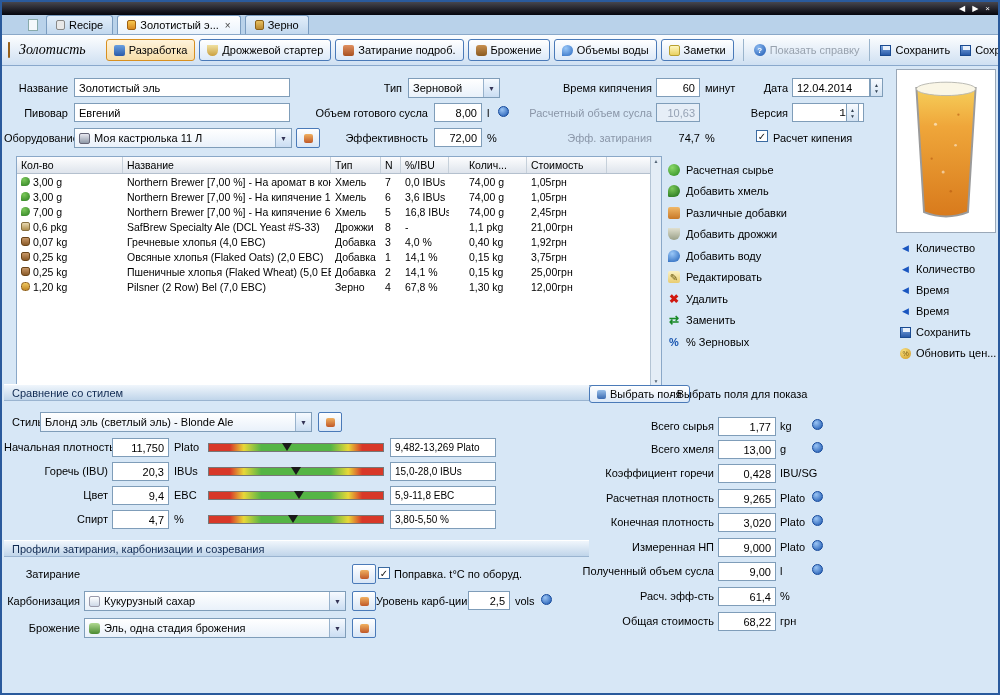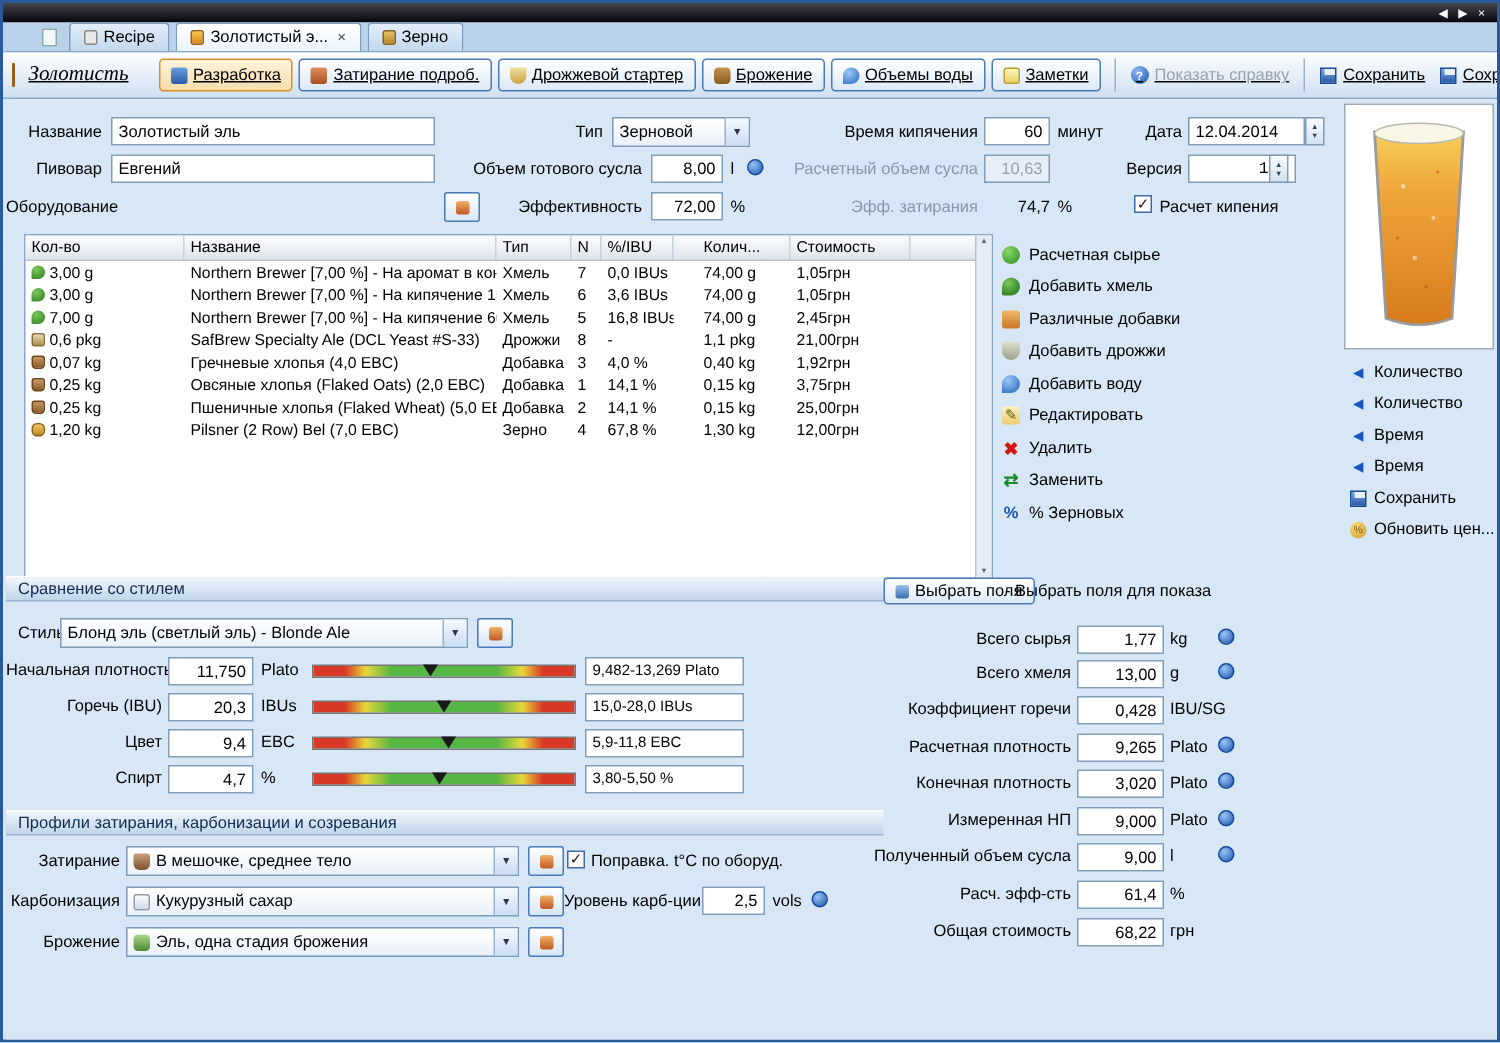--- a/index.html
+++ b/index.html
@@ -17,21 +17,21 @@
   .tabdoc{width:10px;height:12px;background:#f4f8fc;border:1px solid #8aa;margin:0 4px 3px 0;}
   .tab{display:inline-flex;align-items:center;gap:4px;height:19px;padding:0 9px;margin-left:4px;border:1px solid #7a9cc0;border-bottom:none;border-radius:3px 3px 0 0;background:linear-gradient(#e2eefa,#c2d8ee);font-size:11px;cursor:pointer;}
   .tab.active{background:linear-gradient(#ffffff,#eaf3fc);position:relative;z-index:2;}
   .tabicon{width:9px;height:10px;border-radius:2px;}
   .tabicon.doc{background:#e8e8e8;border:1px solid #888;}
   .tabicon.mug{background:linear-gradient(#f8c850,#d88820);border:1px solid #a06010;}
   .tabicon.grain{background:linear-gradient(#e8c060,#b88830);border:1px solid #8a6018;}
   .tabclose{font-size:10px;color:#444;margin-left:2px;}
 
   
-  .toolbar{position:absolute;left:0;top:33px;width:100%;height:31px;background:linear-gradient(#fdfeff,#cfe0f2);border-bottom:1px solid #89a8cc;display:flex;align-items:center;padding:0 6px;gap:4px;text-decoration:underline;}
+  .toolbar{position:absolute;left:0;top:33px;width:100%;height:31px;background:linear-gradient(#fdfeff,#cfe0f2);border-bottom:1px solid #89a8cc;display:flex;align-items:center;padding:0 6px;gap:4px;}
   .mug-icon{width:14px;height:16px;background:linear-gradient(#f8d878,#d8861e);border:1px solid #96601a;border-radius:1px 1px 2px 2px;position:relative;}
   .mug-icon:before{content:"";position:absolute;left:0;top:0;width:100%;height:4px;background:#fdf8ea;border-bottom:1px solid #c8a;}
   .recipe-name{font-family:"Liberation Serif",serif;font-style:italic;font-size:14px;margin:0 16px 0 5px;}
   .tbtn{display:inline-flex;align-items:center;gap:4px;border:1px solid #4a7ab8;border-radius:3px;background:linear-gradient(#ffffff,#dcE9f8);padding:0 7px;height:22px;font-size:11px;cursor:pointer;white-space:nowrap;}
   .tbtn.active{background:linear-gradient(#fff4dc,#f6ddaa);border-color:#d89020;}
   .tico{width:11px;height:11px;border-radius:2px;display:inline-block;}
   .tico.dev{background:linear-gradient(#6aa0e0,#2a5aa8);}
   .tico.flask{background:linear-gradient(#f0e0a0,#caa040);border-radius:0 0 50% 50%;}
   .tico.mash{background:linear-gradient(#e09060,#a85020);}
   .tico.barrel{background:linear-gradient(#c89050,#8a5a20);border-radius:3px;}
@@ -145,26 +145,26 @@
   </div>
 
   <div class="toolbar">
     <span class="mug-icon"></span>
     <span class="recipe-name">Золотисть</span>
     <div class="tbtn active">
       <span class="tico dev"></span>
       <span>Разработка</span>
     </div>
     <div class="tbtn">
+      <span class="tico flask"></span>
+      <span>Дрожжевой стартер</span>
+    </div>
+    <div class="tbtn">
       <span class="tico mash"></span>
       <span>Затирание подроб.</span>
-    </div>
-    <div class="tbtn">
-      <span class="tico flask"></span>
-      <span>Дрожжевой стартер</span>
     </div>
     <div class="tbtn">
       <span class="tico barrel"></span>
       <span>Брожение</span>
     </div>
     <div class="tbtn">
       <span class="tico water"></span>
       <span>Объемы воды</span>
     </div>
     <div class="tbtn">
@@ -218,20 +218,25 @@
     <div class="lbl r gray" style="left:520px;top:41px;width:128px">Расчетный объем сусла</div>
     <input class="field num dis" style="left: 652px; top: 37px; width: 44px;" value="10,63">
     <div class="lbl r" style="left:724px;top:41px;width:60px">Версия</div>
     <input class="field num" style="left: 788px; top: 37px; width: 72px; font-family: Liberation Mono, monospace;" value="1,0">
     <div class="spin" style="left:842px;top:37px">
       <span>▲</span>
       <span>▼</span>
     </div>
 
     <div class="lbl r" style="left:0px;top:66px;width:64px">Оборудование</div>
+    <div class="combo" style="left:70px;top:62px;width:218px">
+      <span class="cicon pot"></span>
+      <span class="txt">Моя кастрюлька 11 Л</span>
+      <span class="arrow">▼</span>
+    </div>
     <div class="minibtn" style="left:292px;top:62px">
         <span class="dot"></span>
       </div>
     <div class="lbl r" style="left:330px;top:66px;width:94px">Эффективность</div>
     <input class="field num" style="left: 430px; top: 62px; width: 48px;" value="72,00">
     <div class="lbl" style="left:483px;top:66px">%</div>
     <div class="lbl r gray" style="left:540px;top:66px;width:108px">Эфф. затирания</div>
     <div class="lbl" style="left:652px;top:66px;width:44px;text-align:right">74,7</div>
     <div class="lbl" style="left:701px;top:66px">%</div>
     <div class="cb" style="left:752px;top:64px">
@@ -481,25 +486,20 @@
     <input class="field num" style="left: 108px; top: 444px; width: 57px;" value="4,7">
     <div class="lbl" style="left:170px;top:447px">%</div>
     <div class="slider" style="left:204px;top:449px;width:176px">
         <div class="marker" style="left: 48%;"></div>
       </div>
     <input class="field" style="left: 386px; top: 444px; width: 106px; font-size: 10px;" value="3,80-5,50 %">
 
     <div class="sechdr" style="top:474px">Профили затирания, карбонизации и созревания</div>
 
     <div class="lbl r" style="left:0px;top:502px;width:76px">Затирание</div>
-    <div class="combo" style="left:80px;top:498px;width:262px">
-      <span class="cicon bag"></span>
-      <span class="txt">В мешочке, среднее тело</span>
-      <span class="arrow">▼</span>
-    </div>
     <div class="minibtn" style="left:348px;top:498px">
         <span class="dot"></span>
       </div>
     <div class="cb" style="left:374px;top:501px">
         <span>✓</span>
       </div>
     <div class="lbl" style="left:390px;top:502px">Поправка. t°C по оборуд.</div>
 
     <div class="lbl r" style="left:0px;top:529px;width:76px">Карбонизация</div>
     <div class="combo" style="left:80px;top:525px;width:262px">

